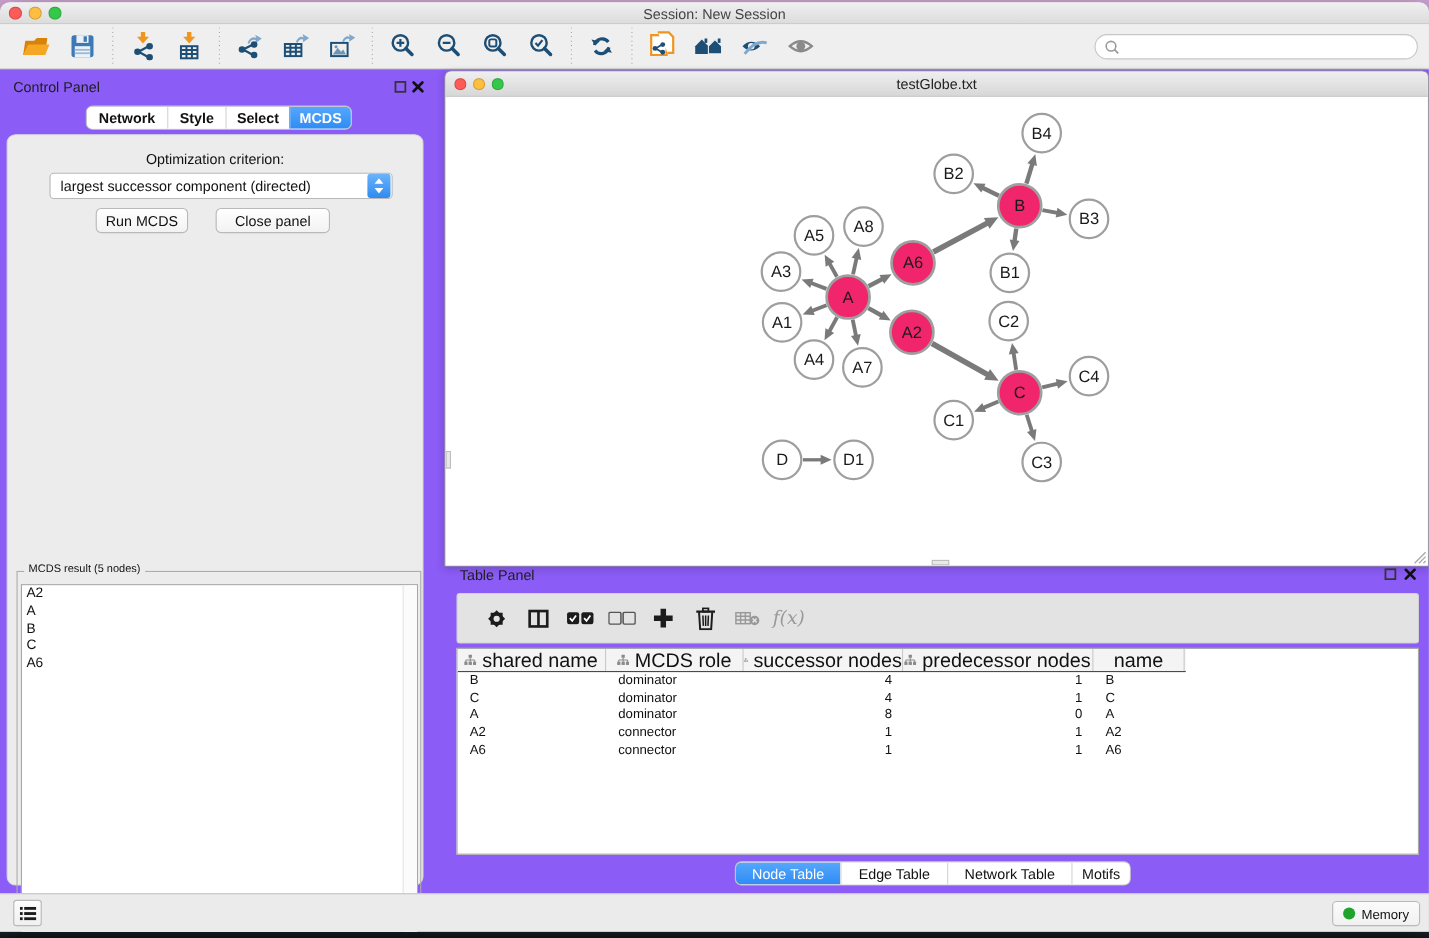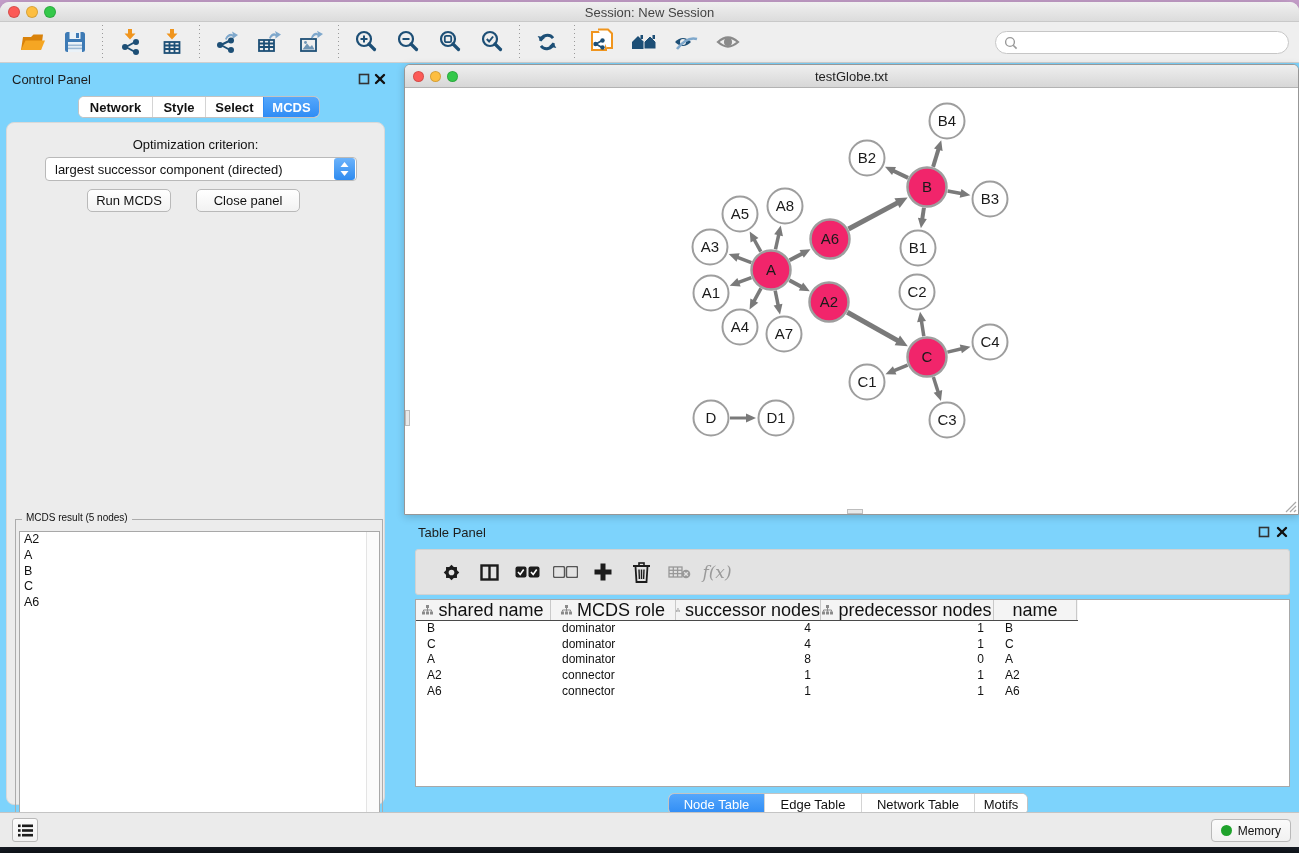--- a/index.html
+++ b/index.html
@@ -25,21 +25,21 @@
     background:#efefef; border-bottom:1px solid #cfcfcf;
     display:flex; align-items:center; padding-left:12px; }
   .tb-btn { width:34px; height:32px; display:flex; align-items:center; justify-content:center; margin:0 4px; }
   .tb-sep { width:1px; height:34px; margin:0 6px;
     background-image:linear-gradient(#9a9a9a 30%, transparent 0); background-size:1px 4px; }
   .search-wrap { position:absolute; right:10px; top:9px; width:294px; height:23px;
     background:#fff; border:1px solid #c6c6c6; border-radius:12px; display:flex; align-items:center; padding-left:8px; }
   .search-wrap input { border:none; outline:none; flex:1; height:100%; font-size:12px; background:transparent; }
 
   
-  .content { position:absolute; left:0; top:61px; width:100%; height:749px; background:#7dd3fc; }
+  .content { position:absolute; left:0; top:61px; width:100%; height:749px; background:#8b5cf6; }
 
   
   .control-panel { position:absolute; left:0; top:0; width:391px; height:749px; }
   .panel-title { position:absolute; left:12px; top:9px; font-size:13px; color:#1d1d1d; }
   .panel-ctl { position:absolute; top:10px; width:12px; height:12px; }
   .seg-tabs { position:absolute; display:flex; border:1px solid #c3c3c3; border-radius:6px;
     overflow:hidden; background:#fff; height:22px; }
   .seg-tab { display:flex; align-items:center; justify-content:center; font-size:13px; font-weight:700;
     color:#111; background:#fff; border-left:1px solid #d4d4d4; cursor:default; }
   .seg-tab:first-child { border-left:none; }
@@ -75,21 +75,21 @@
   .net-titlebar { position:absolute; left:0; top:0; width:100%; height:23px;
     background:linear-gradient(#efefef,#d7d7d7); border-bottom:1px solid #b3b3b3; }
   .net-titlebar .lights { top:6px; } .net-titlebar .light { width:11px; height:11px; }
   .net-titlebar .title { position:absolute; left:0; right:0; top:4px; text-align:center; font-size:13px; color:#222; }
   .net-canvas { position:absolute; left:0; top:23px; width:893px; height:427px; background:#fff; }
   .tick-left { position:absolute; left:0; top:345px; width:5px; height:16px; background:#e9e9e9; border:1px solid #bdbdbd; }
   .tick-bottom { position:absolute; left:442px; bottom:0; width:16px; height:5px; background:#e9e9e9; border:1px solid #bdbdbd; }
   .resize-grip { position:absolute; right:1px; bottom:1px; width:13px; height:13px; }
 
   
-  .table-panel { position:absolute; left:404px; top:453px; width:895px; height:297px; }
+  .table-panel { position:absolute; left:404px; top:443px; width:895px; height:297px; }
   .tp-toolbar { position:absolute; left:11px; top:33px; width:875px; height:46px;
     background:#e3e3e3; border:1px solid #d2d2d2; border-radius:3px;
     display:flex; align-items:center; padding-left:16px; gap:0; }
   .tp-btn { width:38px; height:32px; display:flex; align-items:center; justify-content:center; }
   .tbl { position:absolute; left:11px; top:83px; width:875px; height:188px; background:#fff;
     border:1px solid #a8a8a8; overflow:hidden; }
   .tbl-header { display:grid; grid-template-columns:135px 125px 145px 173px 83px; height:21px;
     border-bottom:1px solid #4a4a4a; width:662px; background:#f4f4f4; }
   .th { display:flex; align-items:center; justify-content:center; gap:5px; font-size:18px;
     color:#111; border-right:1px solid #c9c9c9; overflow:hidden; white-space:nowrap; }

